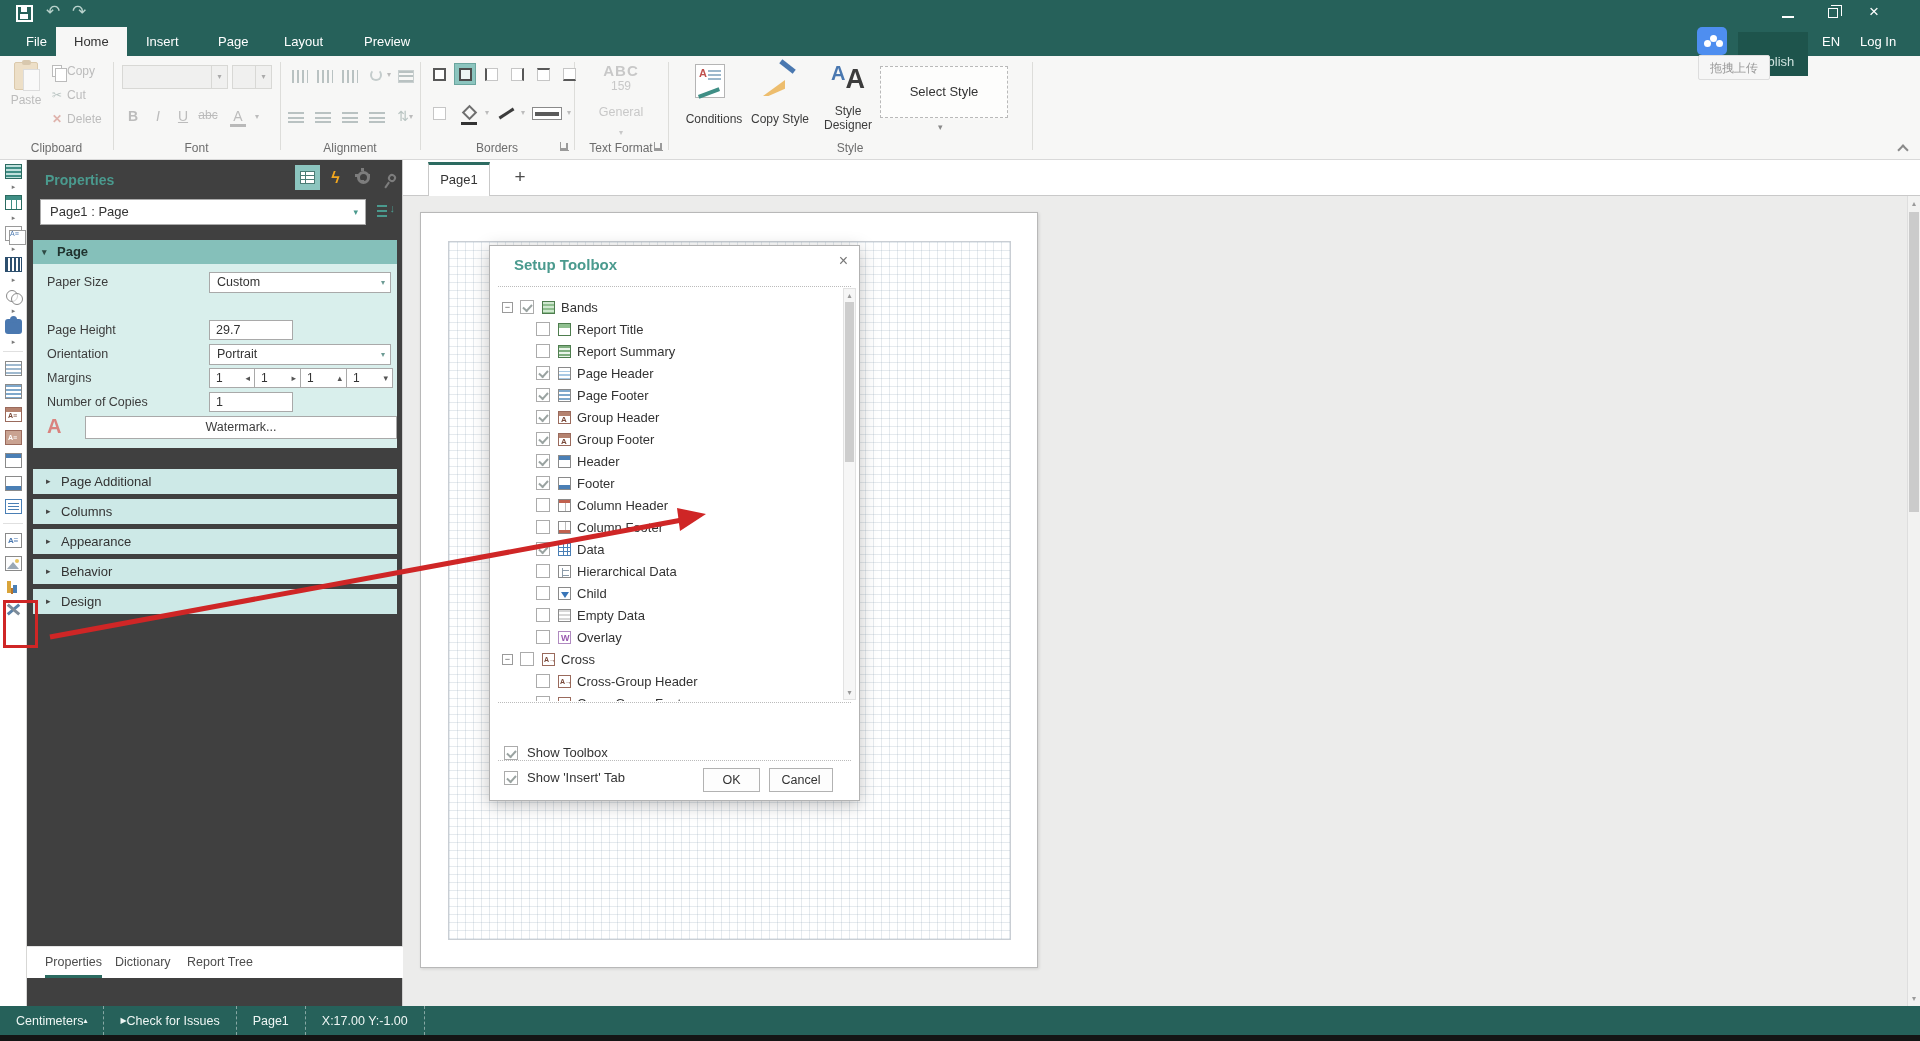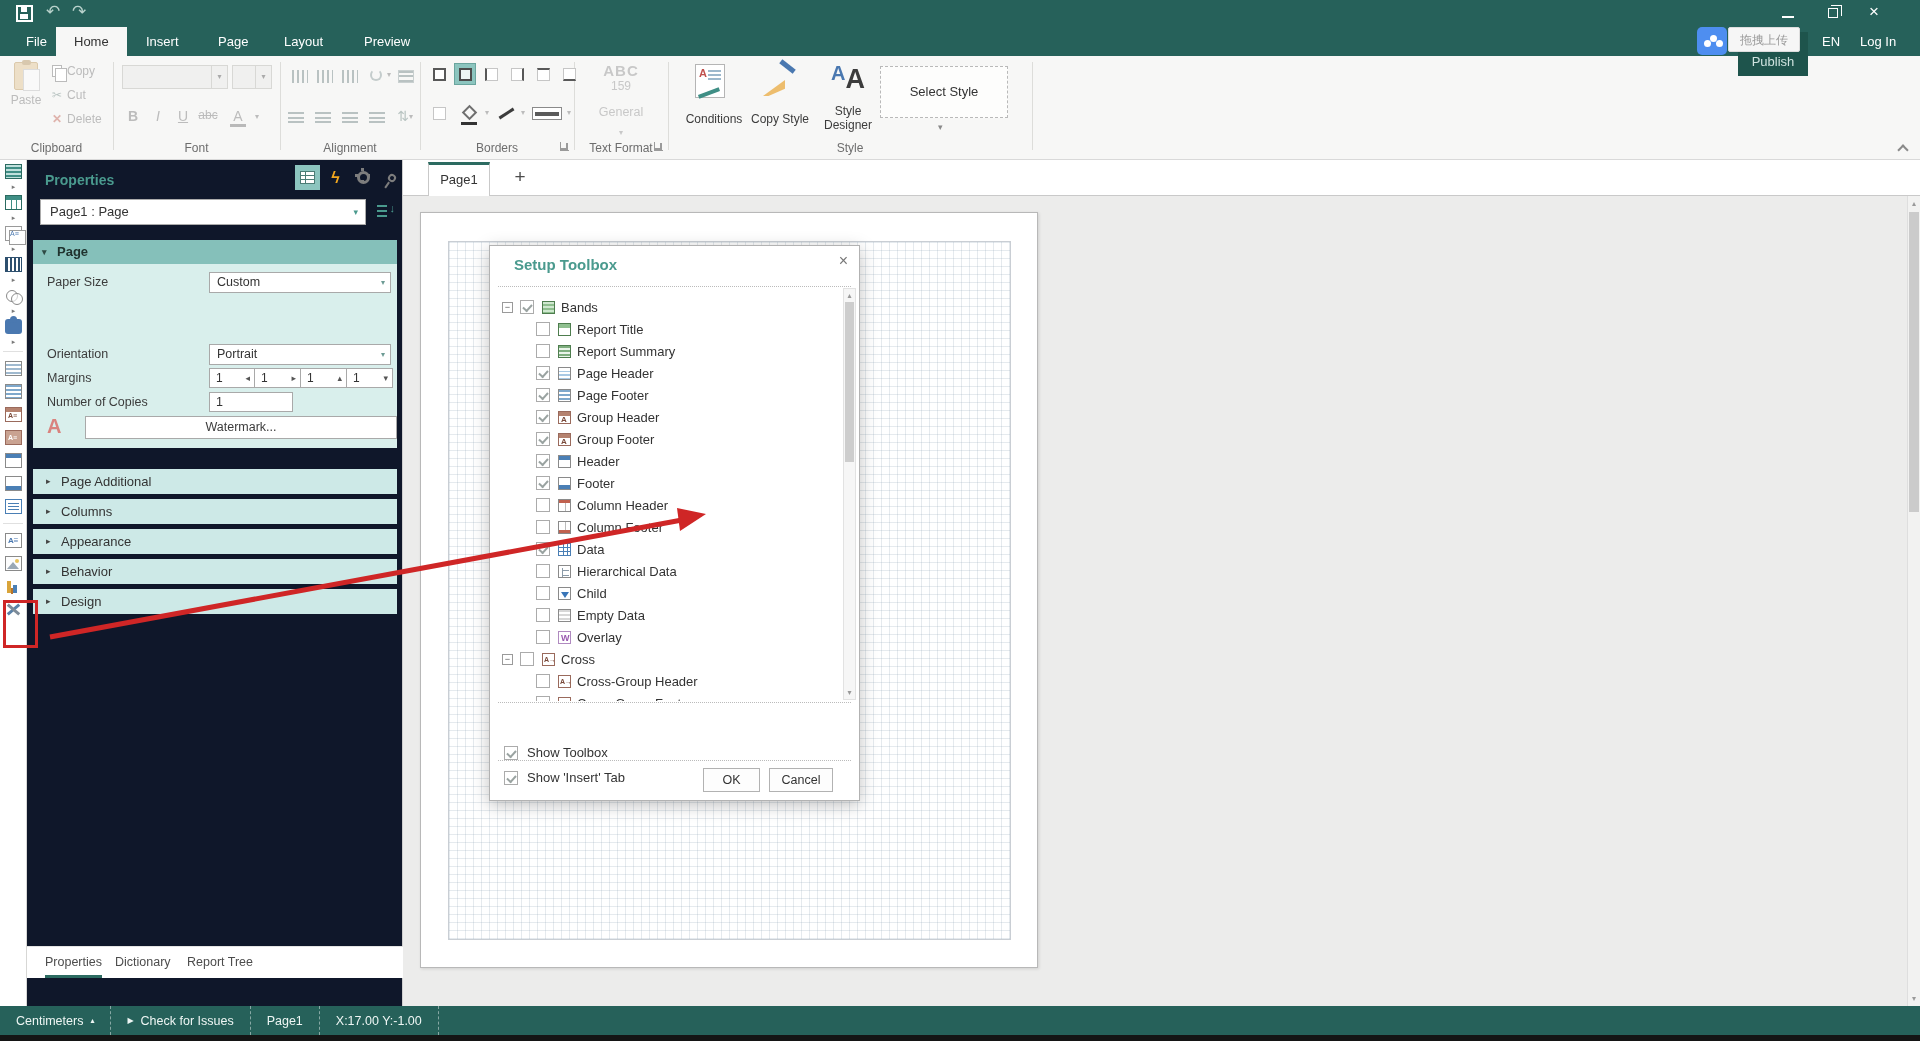--- a/index.html
+++ b/index.html
@@ -20,21 +20,21 @@
 
   
   #tabrow{position:absolute;left:0;top:27px;width:1920px;height:29px;background:#26615a;}
   .mtab{position:absolute;top:0;height:29px;line-height:29px;padding:0 18px;color:#fff;font-size:13px;cursor:default;}
   .mtab.active{background:#f7f7f6;color:#333;}
   #publish-btn{position:absolute;left:1738px;top:5px;width:70px;height:44px;background:#1e544c;color:#cfe3df;
     font-size:13px;text-align:center;padding-top:22px;z-index:1;}
   #lang-btn{position:absolute;left:1822px;top:0;height:29px;line-height:29px;color:#fff;font-size:13px;}
   #login-btn{position:absolute;left:1860px;top:0;height:29px;line-height:29px;color:#fff;font-size:13px;}
   
-  #upload-overlay{position:absolute;left:1697px;top:0px;z-index:5;display:flex;}
+  #upload-overlay{position:absolute;left:1697px;top:0px;z-index:5;display:flex;flex-direction:column;}
   #upload-icon{width:30px;height:28px;background:#4e8ef0;border-radius:5px;position:relative;}
   #upload-icon i{position:absolute;left:13px;top:8px;width:7px;height:7px;background:#fff;border-radius:50%;
      box-shadow:-6px 5px 0 #fff,6px 5px 0 #fff;}
   #upload-tip{margin-left:1px;width:72px;height:25px;background:#f6f6f6;border:1px solid #ddd;border-radius:2px;
      color:#9a9a9a;font-size:12px;text-align:center;line-height:24px;}
 
   
   #ribbon{position:absolute;left:0;top:56px;width:1920px;height:104px;background:#f7f7f6;border-bottom:1px solid #d9d9d9;}
   .rdiv{position:absolute;top:6px;height:88px;width:1px;background:#ddddda;}
   .rlabel{position:absolute;top:85px;font-size:12px;color:#6d6d6d;text-align:center;}
@@ -129,21 +129,21 @@
   .lic-image:after{content:'';position:absolute;left:1px;bottom:1px;width:0;height:0;border-left:6px solid transparent;border-right:6px solid transparent;border-bottom:7px solid #9aa8b5;}
   .lic-chart{border:none;}
   .lic-chart:before{content:'';position:absolute;left:2px;bottom:1px;width:4px;height:12px;background:#d9a43a;}
   .lic-chart:after{content:'';position:absolute;left:8px;bottom:1px;width:4px;height:8px;background:#4a7fb5;box-shadow:-3px 2px 0 -1px #b8742c;}
   .lic-tools{border:none;}
   .lic-tools:before{content:'';position:absolute;left:1px;top:6px;width:15px;height:3px;background:#5b82a8;transform:rotate(-40deg);}
   .lic-tools:after{content:'';position:absolute;left:1px;top:6px;width:15px;height:3px;background:#7d8b99;transform:rotate(40deg);}
   #red-box{position:absolute;left:3px;top:600px;width:35px;height:48px;border:3px solid #cf2626;z-index:60;}
 
   
-  #propspanel{position:absolute;left:27px;top:160px;width:376px;height:846px;background:#0f172a;border-right:1px solid #cfcfcf;}
+  #propspanel{position:absolute;left:27px;top:160px;width:376px;height:846px;background:#404040;border-right:1px solid #cfcfcf;}
   #props-title{position:absolute;left:18px;top:12px;font-size:14px;color:#4a9a8e;font-weight:bold;}
   .ph-icon{position:absolute;top:5px;width:25px;height:25px;display:flex;align-items:center;justify-content:center;}
   .ph-icon.sel{background:#8cc5bf;}
   .grid-glyph{width:15px;height:13px;background:#fff;border:1px solid #4c7c75;position:relative;}
   .grid-glyph:before{content:'';position:absolute;left:0;right:0;top:3px;height:1px;background:#4c7c75;box-shadow:0 4px 0 #4c7c75;}
   .grid-glyph:after{content:'';position:absolute;left:4px;top:0;bottom:0;width:1px;background:#4c7c75;}
   .bolt-glyph{color:#f2a71f;font-size:16px;font-weight:bold;}
   .gear-glyph{width:13px;height:13px;border:3px solid #7d7d7d;border-radius:50%;position:relative;}
   .gear-glyph:before{content:'';position:absolute;left:1px;top:-6px;width:3px;height:3px;background:#7d7d7d;
      box-shadow:0 12px 0 #7d7d7d,-6px 6px 0 #7d7d7d,6px 6px 0 #7d7d7d;}
@@ -243,21 +243,21 @@
   #dlg-scroll .thumb{position:absolute;left:1px;top:13px;width:9px;height:160px;background:#cdcdcd;}
   .dlg-check{position:absolute;left:14px;display:flex;align-items:center;margin-top:34px;}
   .dlg-check .cb{margin-left:0;}
   .dlg-check span.lb{margin-left:9px;font-size:13px;color:#333;}
   .dlg-btn{position:absolute;top:522px;height:24px;background:#fdfdfd;border:1px solid #b2b2b2;text-align:center;
       font-size:12.5px;color:#333;line-height:22px;}
 
   
   #statusbar{position:absolute;left:0;top:1006px;width:1920px;height:29px;background:#26615a;color:#eef6f4;
       display:flex;align-items:stretch;font-size:12.5px;}
-  .scell{display:flex;align-items:center;padding:0 16px;border-right:1px dashed rgba(255,255,255,.45);gap:7px;}
+  .scell{display:flex;align-items:center;padding:0 16px;border-right:1px dashed rgba(255,255,255,.45);}
   .scell .tri{font-size:8px;}
   #winedge{position:absolute;left:0;top:1035px;width:1920px;height:6px;background:#141414;}
 
   
   #annot{position:absolute;left:0;top:0;width:1920px;height:1041px;z-index:100;pointer-events:none;}
 </style>
 </head>
 <body>
 
 <div id="titlebar">
@@ -446,20 +446,24 @@
   <div id="sort-icon"></div>
   <div id="page-section-hd">
     <span class="caret">▾</span>
     <span>Page</span>
   </div>
   <div id="page-section-bd">
       <div class="prow" style="top: 6px;">
         <span class="plabel">Paper Size</span>
         <div class="pselect"><span>Custom</span><span class="arr">▾</span></div>
       </div>
+      <div class="prow" style="top: 54px;">
+        <span class="plabel">Page Height</span>
+        <input class="pinput" value="29.7" style="">
+      </div>
       <div class="prow" style="top: 78px;">
         <span class="plabel">Orientation</span>
         <div class="pselect"><span>Portrait</span><span class="arr">▾</span></div>
       </div>
       <div class="prow" style="top: 102px;">
         <span class="plabel">Margins</span>
         <div class="mcell" style="left: 176px; border-left: 1px solid rgb(169, 169, 169);"><span>1</span><span class="sp">◂</span></div>
         <div class="mcell" style="left: 222px;"><span>1</span><span class="sp">▸</span></div>
         <div class="mcell" style="left: 268px;"><span>1</span><span class="sp">▴</span></div>
         <div class="mcell" style="left: 314px;"><span>1</span><span class="sp">▾</span></div>

